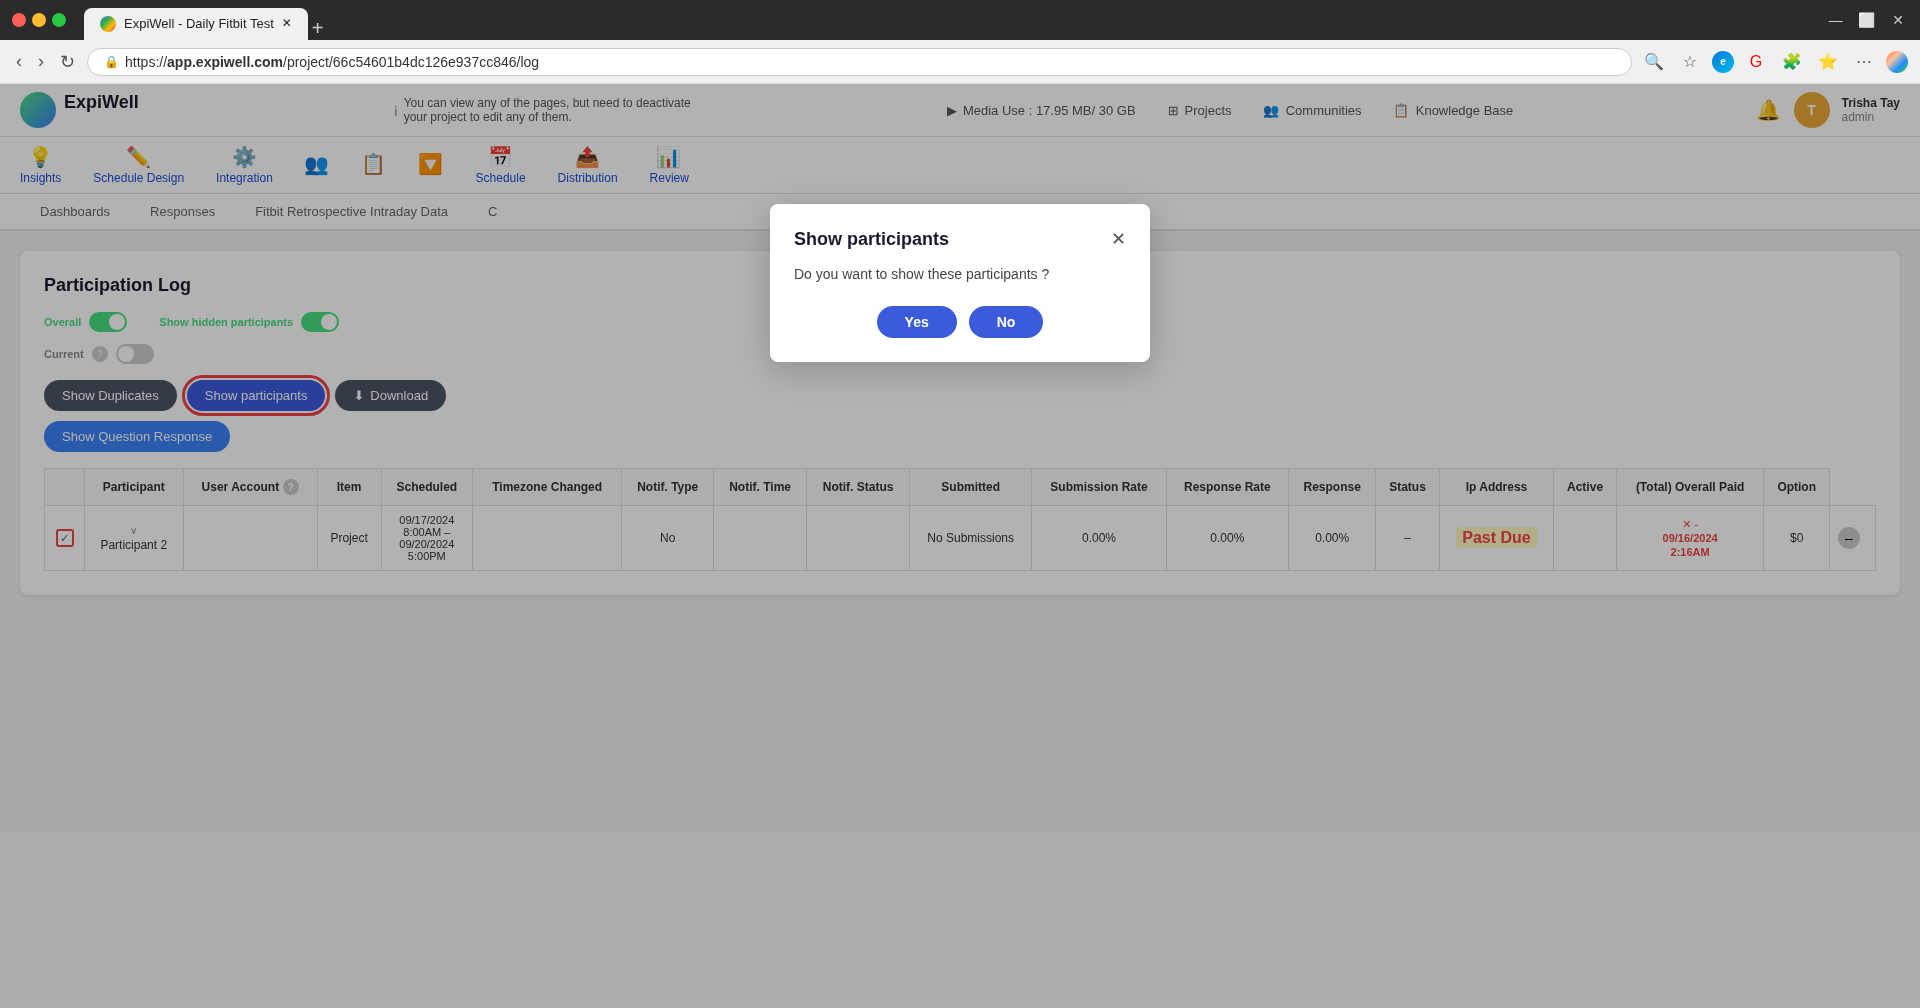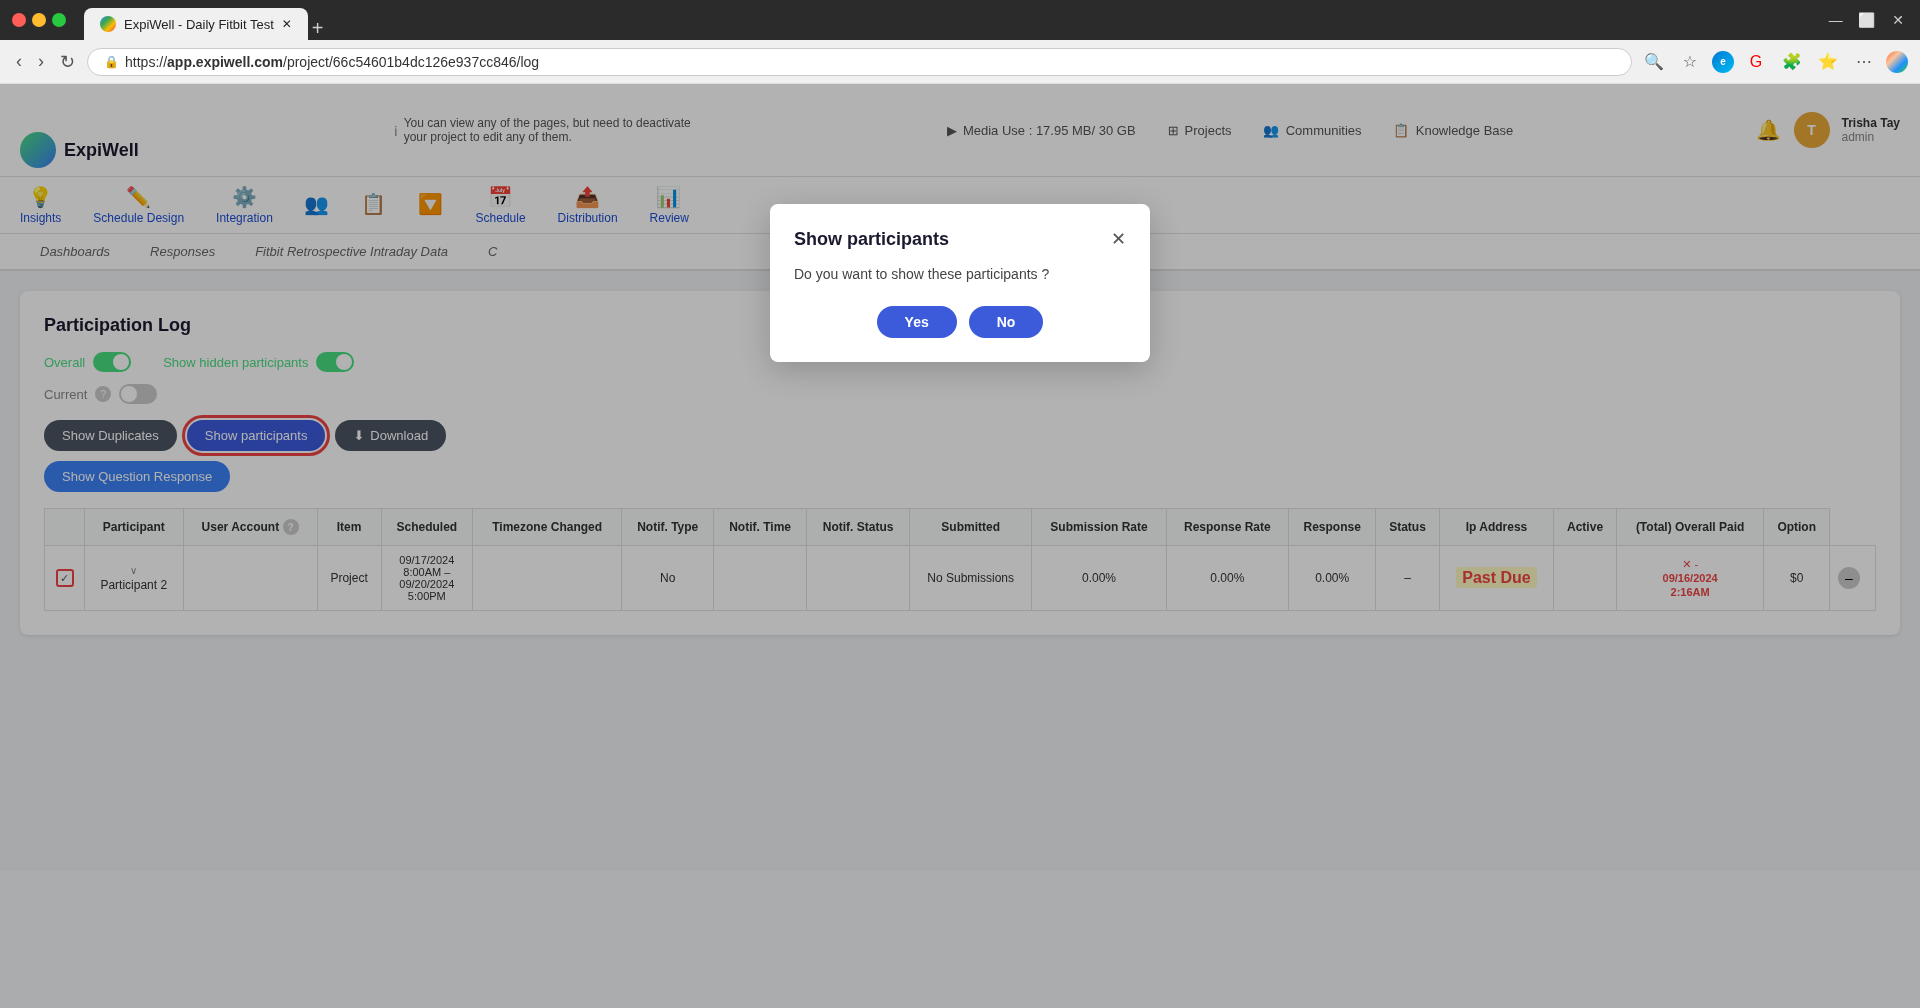--- a/index.html
+++ b/index.html
@@ -13,21 +13,21 @@
       align-items: center;
       padding: 0 12px;
       gap: 8px;
     }
     .browser-controls { display: flex; gap: 6px; align-items: center; }
     .browser-btn { width: 14px; height: 14px; border-radius: 50%; border: none; cursor: pointer; }
     .btn-close { background: #ff5f57; }
     .btn-min { background: #febc2e; }
     .btn-max { background: #28c840; }
     .tab-bar { display: flex; align-items: flex-end; flex: 1; margin-left: 10px; height: 40px; }
-    .browser-tab { background: #3c3c3c; color: #ccc; padding: 8px 16px; border-radius: 8px 8px 0 0; font-size: 13px; display: flex; align-items: center; gap: 8px; height: 32px; }
+    .browser-tab { background: #3c3c3c; color: #ccc; padding: 8px 16px; border-radius: 8px 8px 0 0; font-size: 13px; display: flex; align-items: flex-start; gap: 8px; height: 32px; }
     .browser-tab.active { background: #f0f0f0; color: #222; }
     .tab-favicon { width: 16px; height: 16px; border-radius: 50%; background: linear-gradient(135deg, #4285f4, #34a853, #fbbc05, #ea4335); }
     .tab-close { background: none; border: none; cursor: pointer; color: inherit; font-size: 12px; }
     .new-tab-btn { background: none; border: none; color: #ccc; font-size: 20px; cursor: pointer; margin-left: 4px; }
 
     .browser-toolbar {
       background: #f0f0f0;
       height: 44px;
       display: flex;
       align-items: center;
@@ -61,21 +61,21 @@
 
     
     .info-bar {
       background: white;
       border-bottom: 1px solid #e0e0e0;
       padding: 8px 20px;
       display: flex;
       align-items: center;
       justify-content: space-between;
     }
-    .logo-section { display: flex; align-items: center; gap: 8px; margin-top: 40px; }
+    .logo-section { display: flex; align-items: flex-start; gap: 8px; }
     .logo-circle { width: 36px; height: 36px; border-radius: 50%; background: linear-gradient(135deg, #4ade80, #3b82f6); display: flex; align-items: center; justify-content: center; }
     .logo-text { font-size: 18px; font-weight: 700; color: #1a1a2e; }
     .info-message { font-size: 12px; color: #555; max-width: 300px; }
     .top-nav { display: flex; gap: 32px; align-items: center; }
     .top-nav-item { display: flex; align-items: center; gap: 6px; font-size: 13px; color: #555; cursor: pointer; }
     .user-section { display: flex; align-items: center; gap: 12px; }
     .bell-icon { font-size: 20px; color: #555; cursor: pointer; }
     .user-avatar { width: 36px; height: 36px; border-radius: 50%; background: #e8a838; display: flex; align-items: center; justify-content: center; color: white; font-size: 14px; font-weight: bold; cursor: pointer; }
     .user-info { font-size: 12px; color: #333; text-align: left; }
     .user-name { font-weight: 600; }
@@ -101,21 +101,20 @@
     .sec-nav-icon { font-size: 20px; color: #4ade80; }
     .sec-nav-label { font-size: 12px; color: #1d4ed8; font-weight: 500; }
 
     
     .tab-nav {
       background: white;
       border-bottom: 2px solid #e0e0e0;
       padding: 0 20px;
       display: flex;
       gap: 0;
-      font-style: italic;
     }
     .tab-item {
       padding: 10px 20px;
       font-size: 13px;
       color: #666;
       cursor: pointer;
       border-bottom: 2px solid transparent;
       margin-bottom: -2px;
       white-space: nowrap;
     }
@@ -127,21 +126,21 @@
       background: white;
       border-radius: 8px;
       padding: 24px;
       box-shadow: 0 1px 4px rgba(0,0,0,0.1);
     }
 
     .card-title { font-size: 18px; font-weight: 600; color: #1a1a2e; margin-bottom: 16px; }
 
     .toggles-row { display: flex; gap: 32px; margin-bottom: 12px; align-items: center; }
     .toggle-group { display: flex; align-items: center; gap: 8px; }
-    .toggle-label { font-size: 13px; color: #4ade80; font-weight: 400; }
+    .toggle-label { font-size: 11px; color: #4ade80; font-weight: 700; }
     .toggle { width: 38px; height: 20px; border-radius: 10px; background: #4ade80; position: relative; cursor: pointer; }
     .toggle.off { background: #ccc; }
     .toggle-knob { width: 16px; height: 16px; border-radius: 50%; background: white; position: absolute; top: 2px; right: 2px; }
     .toggle.off .toggle-knob { left: 2px; right: auto; }
     .help-icon { width: 16px; height: 16px; border-radius: 50%; background: #ccc; display: inline-flex; align-items: center; justify-content: center; font-size: 10px; color: white; cursor: pointer; }
 
     .buttons-row { display: flex; gap: 10px; margin-bottom: 10px; flex-wrap: wrap; }
     .btn-pill {
       padding: 8px 18px;
       border-radius: 20px;

